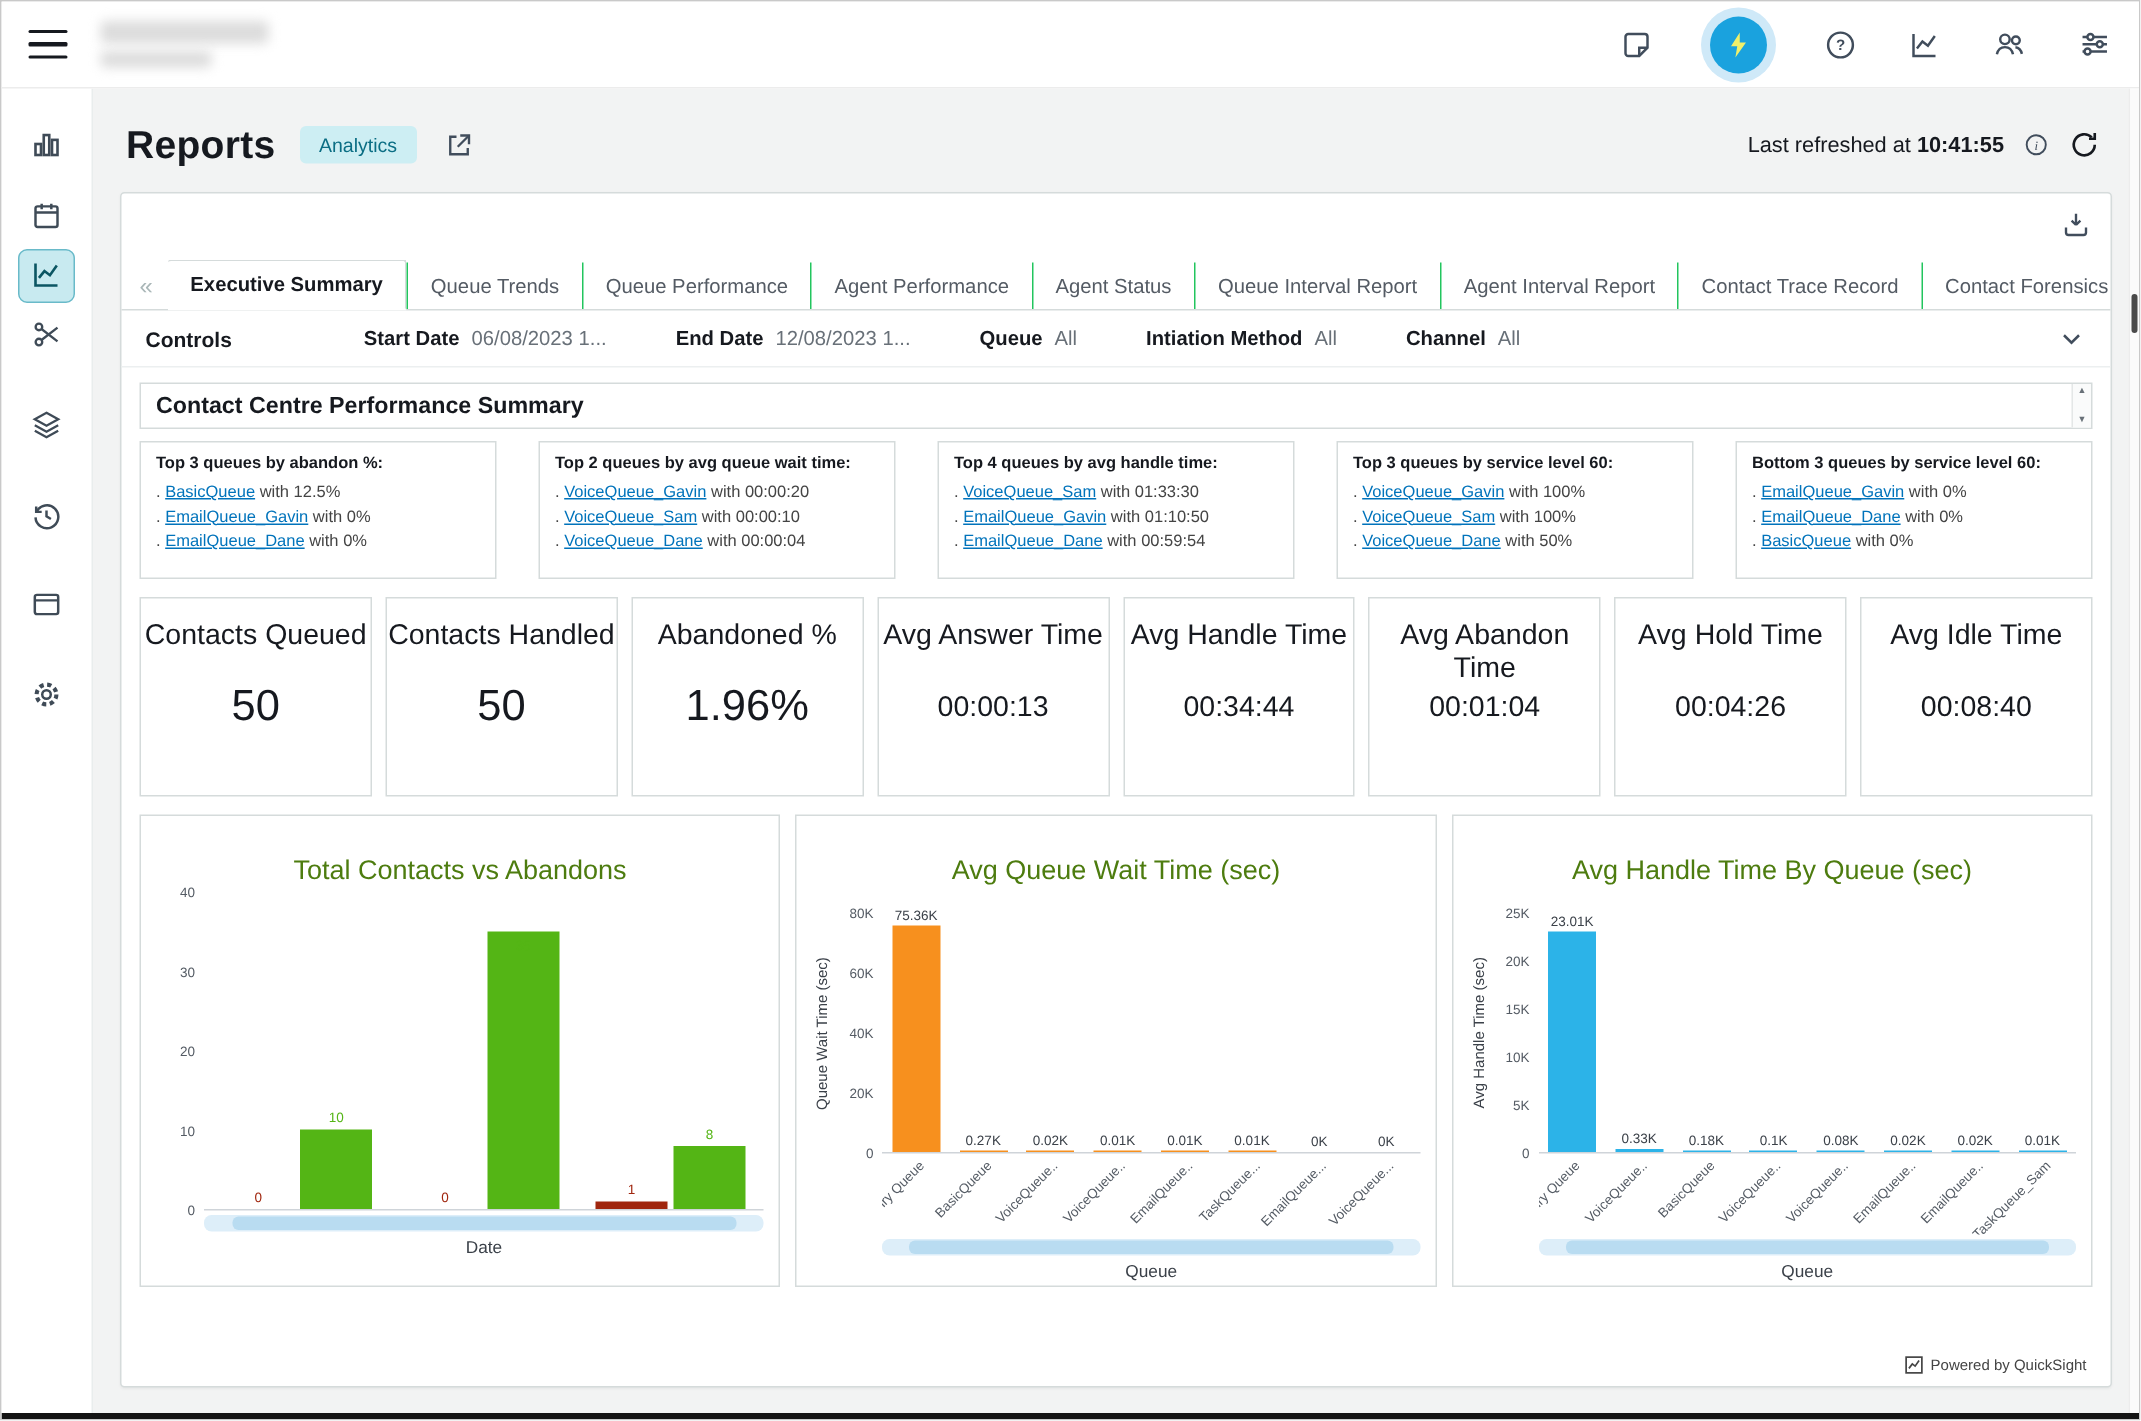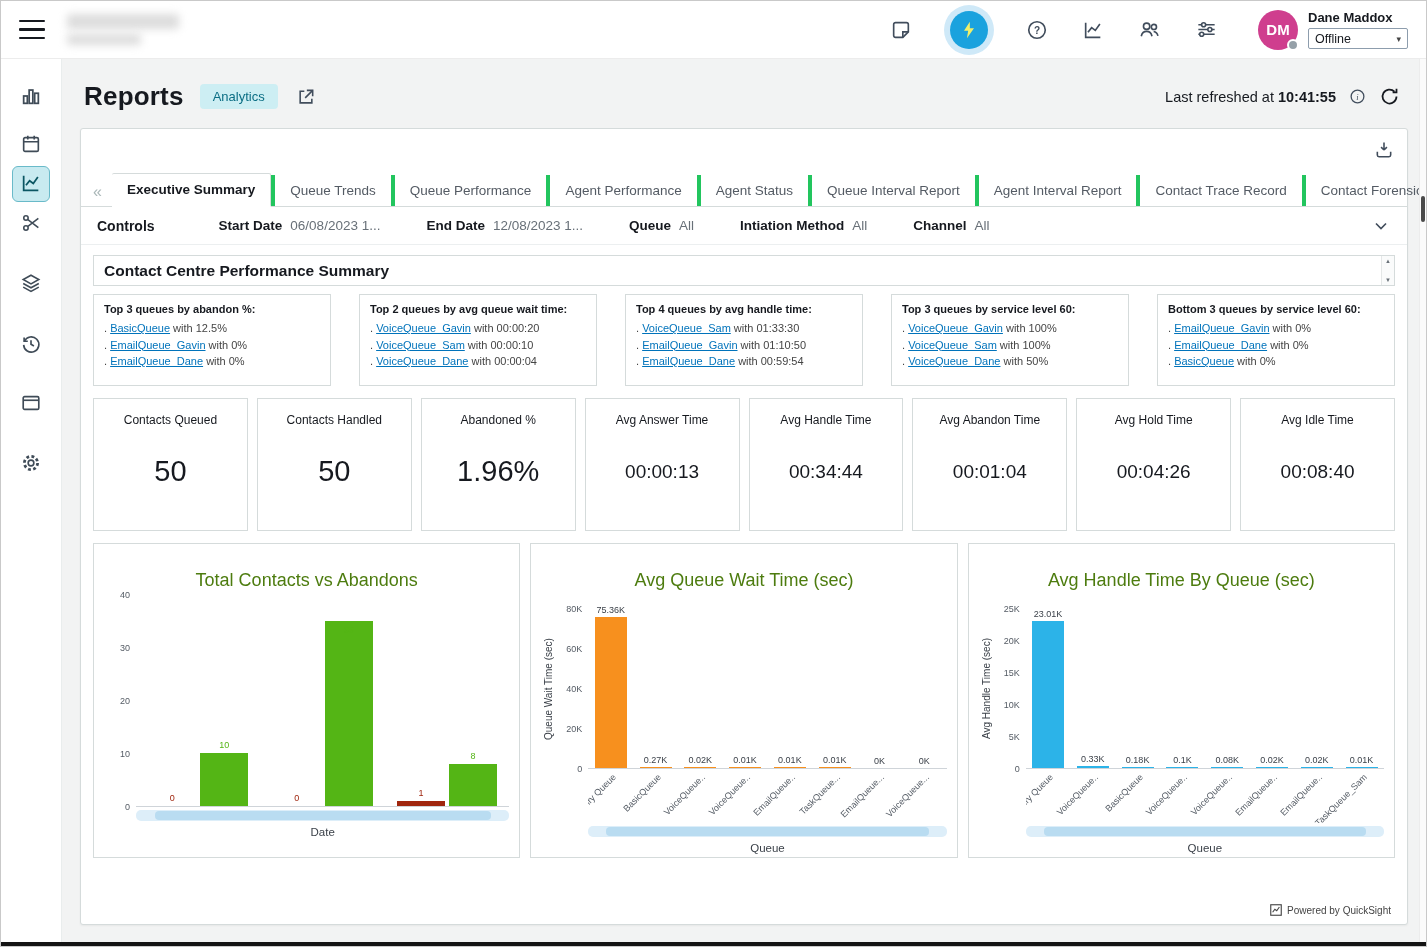--- a/index.html
+++ b/index.html
@@ -54,28 +54,28 @@
              border:1px solid #d5dbdb;border-radius:3px;box-shadow:0 1px 2px rgba(0,0,0,.05);}
   .download-btn{position:absolute;top:11px;right:13px;z-index:2;}
 
   
   .tabs{display:flex;align-items:flex-end;border-bottom:1px solid #d5dbdb;margin-top:44px;padding:0 4px 0 2px;}
   .tab-scroll{background:none;border:none;font-size:16px;padding:4px 10px 6px;cursor:pointer;line-height:1;}
   .tab-scroll.left{color:#aab7b8;}
   .tab-scroll.right{color:#16191f;margin-left:auto;border-left:1px solid #d5dbdb;padding:6px 14px 8px;}
   .tab-list{display:flex;align-items:flex-end;}
   .tab{padding:8px 15px;font-size:13.5px;color:#545b64;background:none;border:none;
-       border-left:4px solid #22c55e;white-space:nowrap;cursor:pointer;}
+       border-left:1px solid #22c55e;white-space:nowrap;cursor:pointer;}
   .tab-list .tab:first-child{border-left:none;}
   .tab.active{font-weight:bold;color:#16191f;background:#fff;border:1px solid #d5dbdb;
               border-bottom:2px solid #fff;margin-bottom:-1px;border-radius:2px 2px 0 0;}
 
   
   .controls{display:flex;align-items:center;height:38px;padding:0 16px;border-bottom:1px solid #eceff0;}
-  .controls-label{font-size:14px;font-weight:bold;margin-right:64px;}
+  .controls-label{font-size:14px;font-weight:bold;margin-right:88px;}
   .control-fields{display:flex;align-items:center;gap:46px;}
   .field{display:flex;align-items:center;gap:8px;cursor:pointer;}
   .field b{font-size:13.5px;}
   .field span{font-size:13.5px;color:#687078;}
   .collapse-btn{margin-left:auto;}
 
   
   .section-bar{position:relative;margin:10px 12px 0;border:1px solid #d5dbdb;height:31px;
                display:flex;align-items:center;padding-left:10px;}
   .section-bar h2{margin:0;font-size:15.5px;font-weight:bold;}
@@ -86,21 +86,21 @@
   
   .summary-row{display:flex;gap:28px;margin:8px 12px 0;}
   .sum-card{flex:1;border:1px solid #d5dbdb;padding:8px 10px;min-height:92px;}
   .sum-title{font-size:11px;font-weight:bold;margin-bottom:5px;color:#16191f;}
   .sum-item{font-size:11px;line-height:16.5px;color:#444;white-space:nowrap;overflow:hidden;}
   .q-link{color:#0073bb;text-decoration:underline;cursor:pointer;}
 
   
   .kpi-row{display:flex;gap:9px;margin:12px 12px 0;}
   .kpi-card{flex:1;border:1px solid #d5dbdb;height:133px;position:relative;text-align:center;background:#fff;}
-  .kpi-label{font-size:12px;margin-top:14px;color:#16191f;}
+  .kpi-label{font-size:19px;margin-top:14px;color:#16191f;}
   .kpi-value{position:absolute;left:0;right:0;top:60px;color:#16191f;}
   .kpi-value.lg{font-size:29px;top:56px;}
   .kpi-value.md{font-size:19px;top:62px;}
 
   
   .charts-row{display:flex;gap:10px;margin:12px 12px 0;}
   .chart-card{flex:1;border:1px solid #d5dbdb;height:315px;padding:10px 10px 6px;overflow:hidden;background:#fff;}
   .chart-title{text-align:center;font-size:18px;margin:16px 0 2px;color:#4d7c0f;}
   .chart-inner{display:flex;}
   .y-title{flex:none;width:15px;display:flex;align-items:center;justify-content:center;
@@ -179,33 +179,20 @@
       </button>
       <button class="icon-btn">
         <svg width="23" height="23" viewBox="0 0 24 24" fill="none" stroke="currentColor" stroke-width="1.7">
             <path d="M3.5 7h17M3.5 12h17M3.5 17h17"></path>
             <circle cx="9" cy="7" r="2.1" fill="#fff"></circle>
             <circle cx="15.5" cy="12" r="2.1" fill="#fff"></circle>
             <circle cx="7" cy="17" r="2.1" fill="#fff"></circle>
           </svg>
       </button>
 
-      <div class="user-cluster">
-        <div class="avatar">
-          <span>DM</span>
-          <i class="status-dot"></i>
-        </div>
-        <div class="user-box">
-          <div class="user-name">Dane Maddox</div>
-          <div class="status-select">
-            <span>Offline</span>
-            <span class="sel-arrow">▾</span>
-          </div>
-        </div>
-      </div>
     </div>
   </header>
 
   <nav class="sidebar" id="sidebar">
       <button class="side-item" style="top: 20px;">
         <span class="icon"><svg width="22" height="22" viewBox="0 0 24 24" fill="none" stroke="currentColor" stroke-width="1.9">
             <rect x="4" y="12" width="4" height="8"></rect>
             <rect x="10" y="5.5" width="4" height="14.5"></rect>
             <rect x="16" y="9" width="4" height="11"></rect>
           </svg></span>

